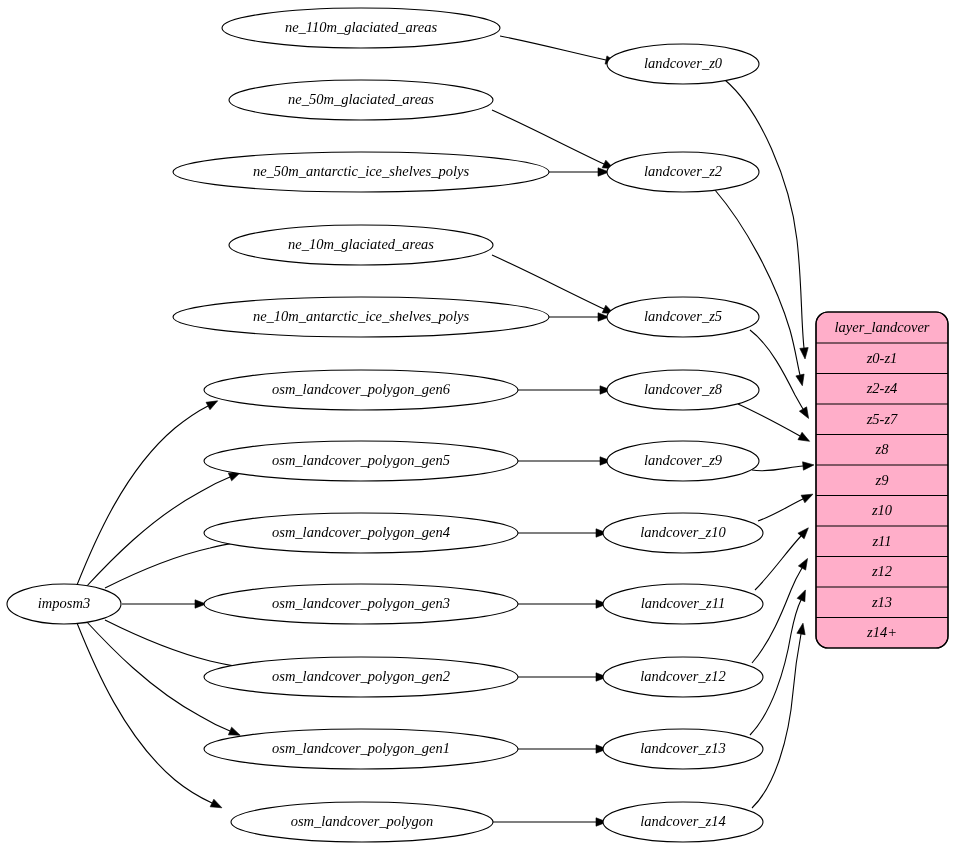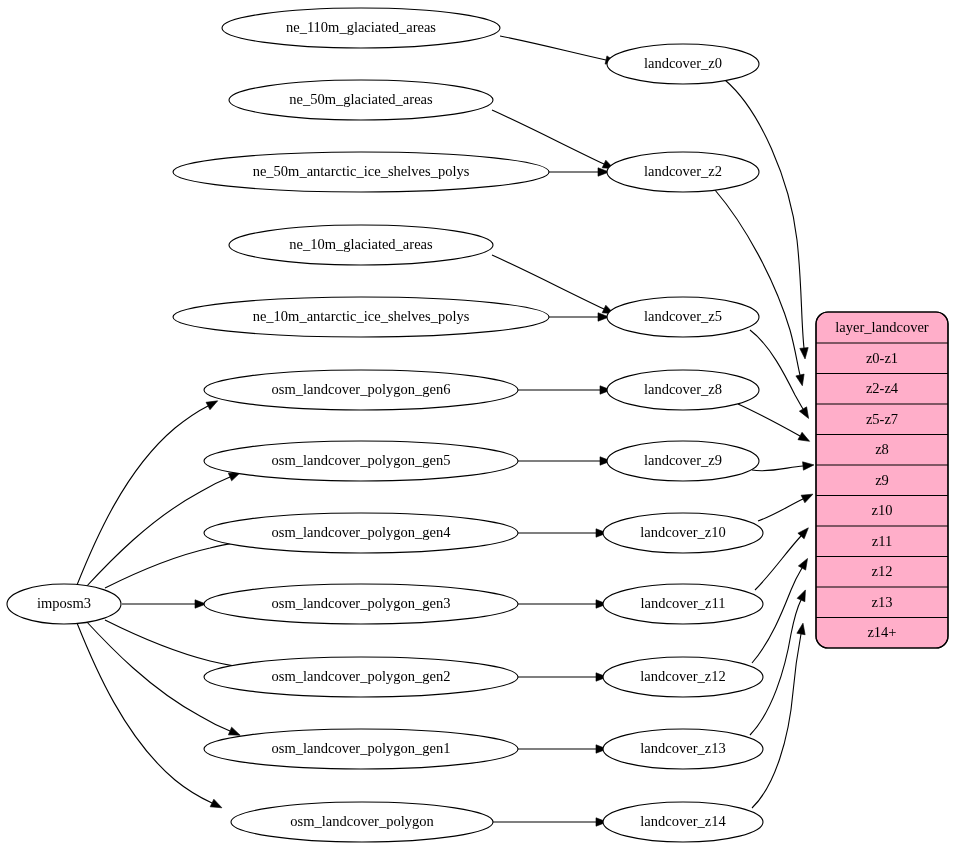--- a/index.html
+++ b/index.html
@@ -7,20 +7,21 @@
     padding: 0;
     background: #ffffff;
   }
   #canvas {
     position: relative;
     width: 957px;
     height: 851px;
     background: #ffffff;
     font-family: "Liberation Serif", "DejaVu Serif", serif;
     overflow: hidden;
+    font-style: italic;
   }
   svg#graph {
     position: absolute;
     left: 0;
     top: 0;
     width: 957px;
     height: 851px;
   }
   .node-ellipse {
     fill: #ffffff;

